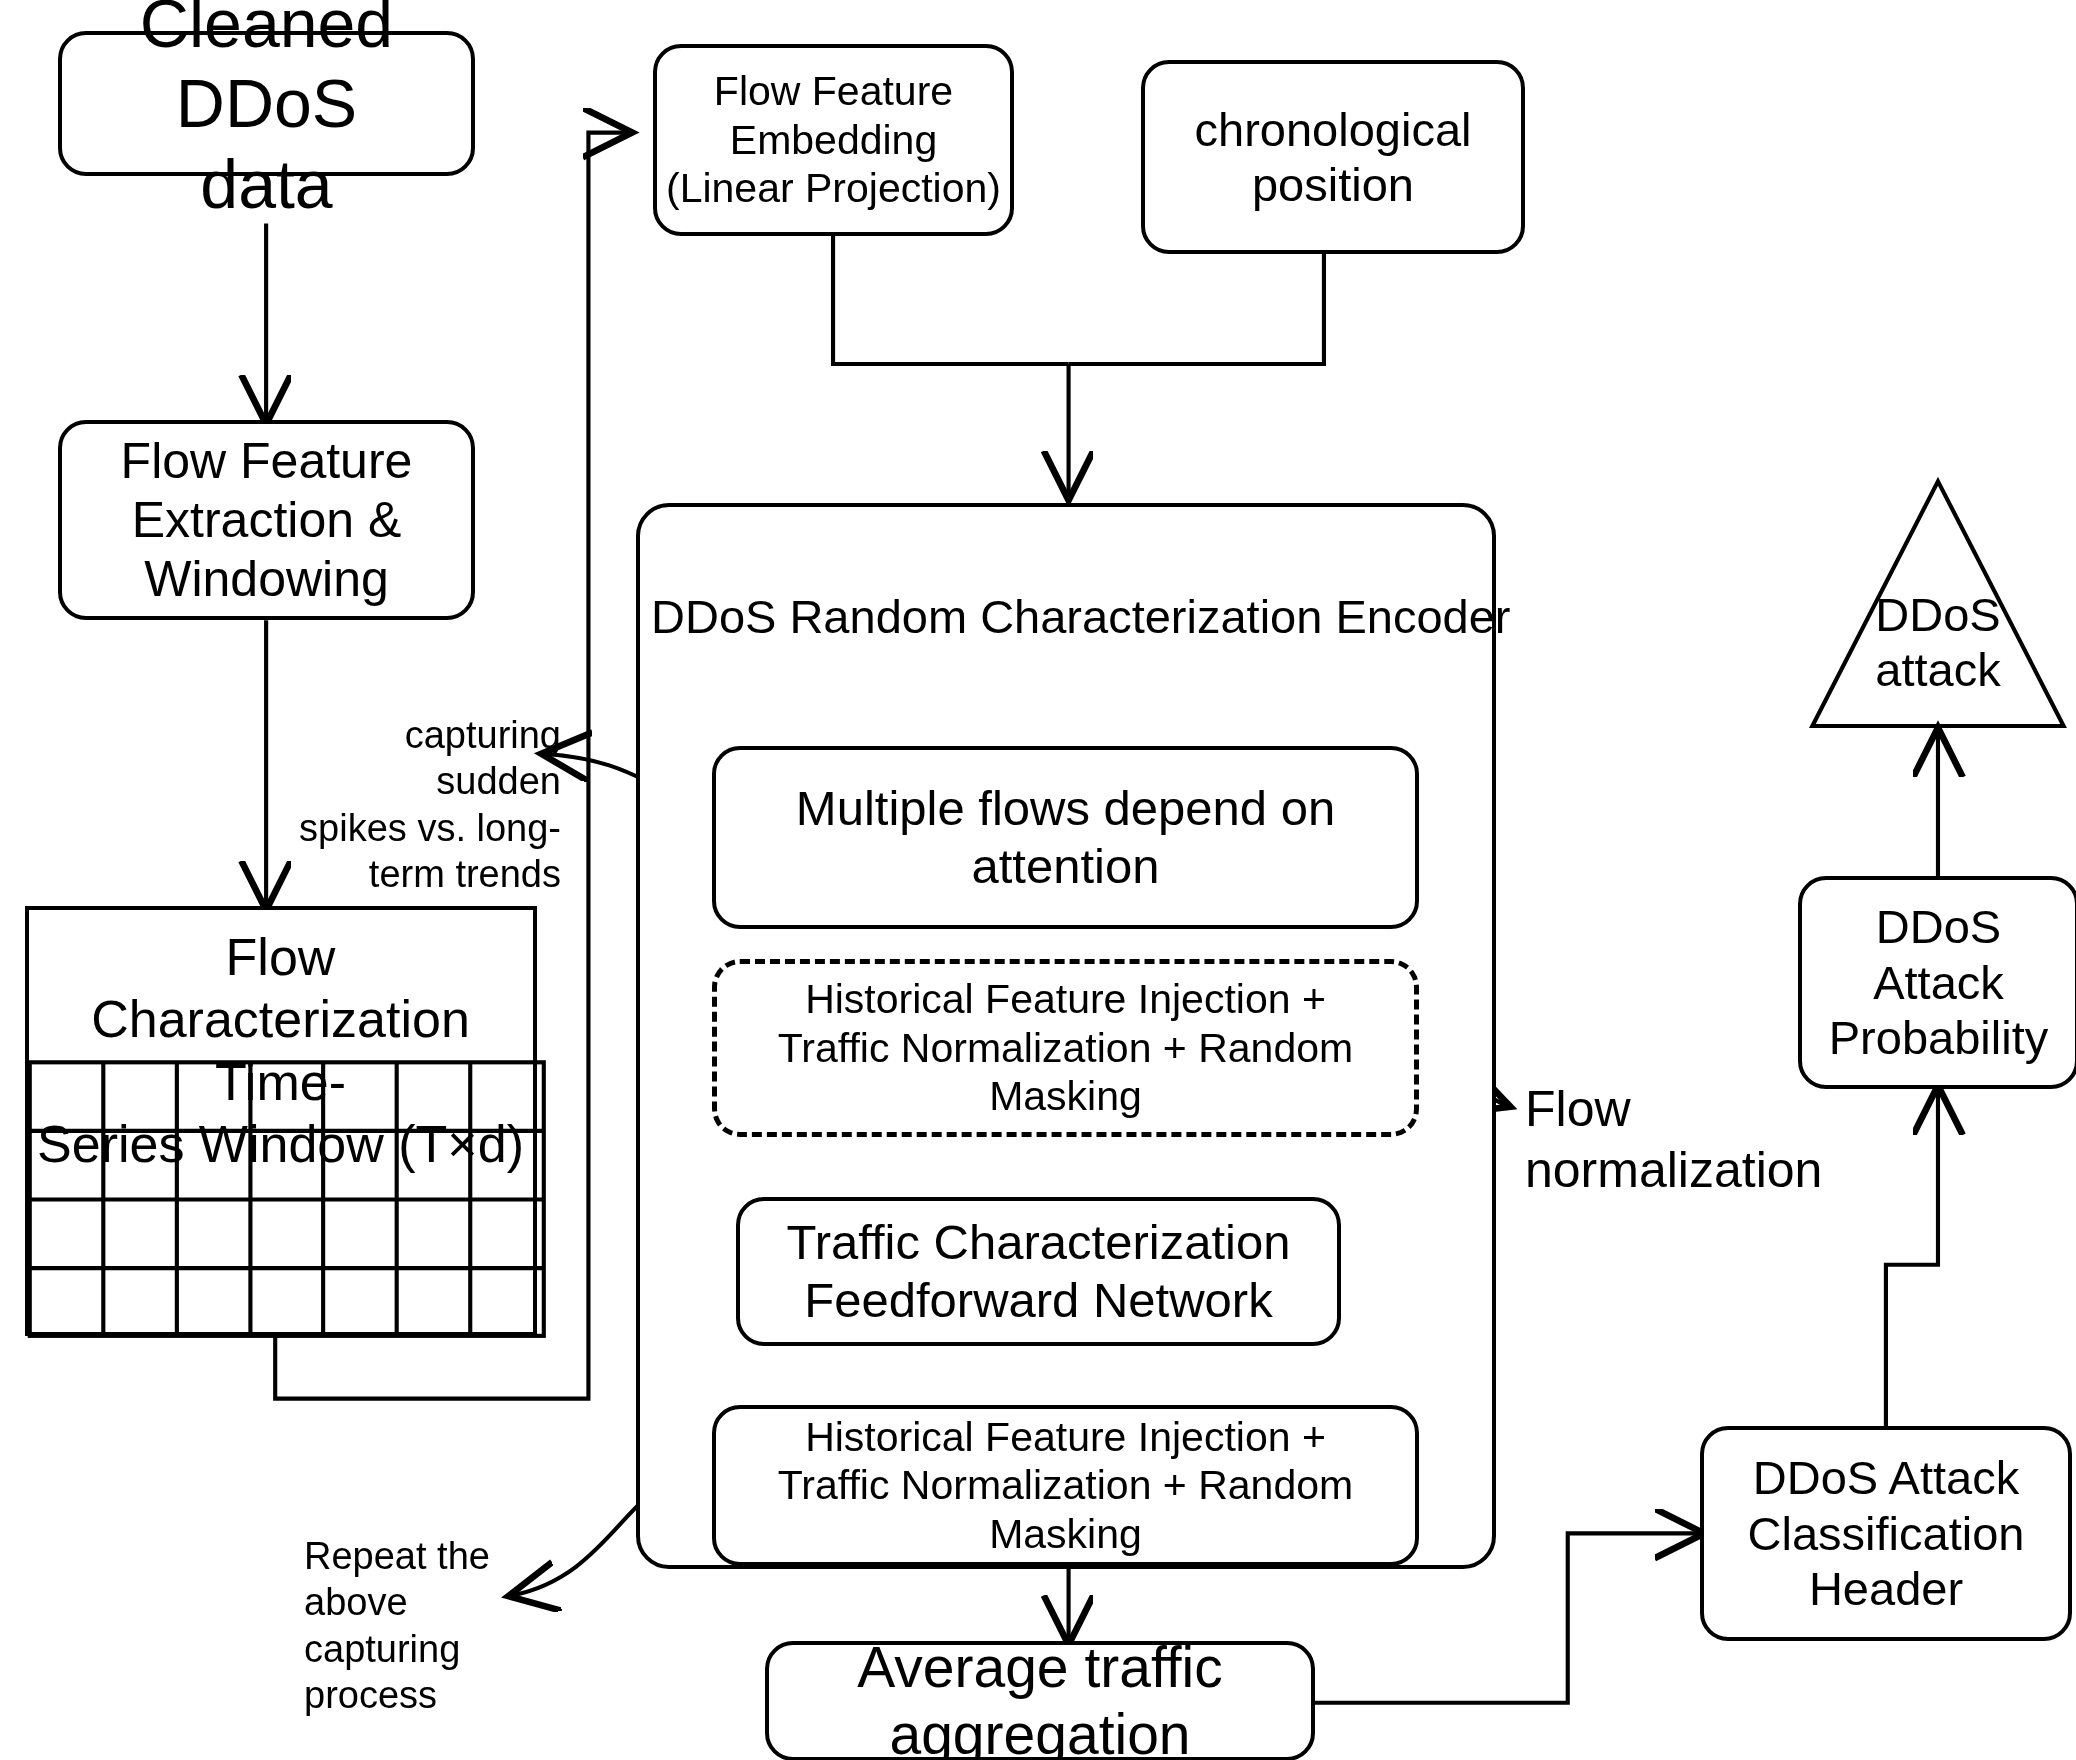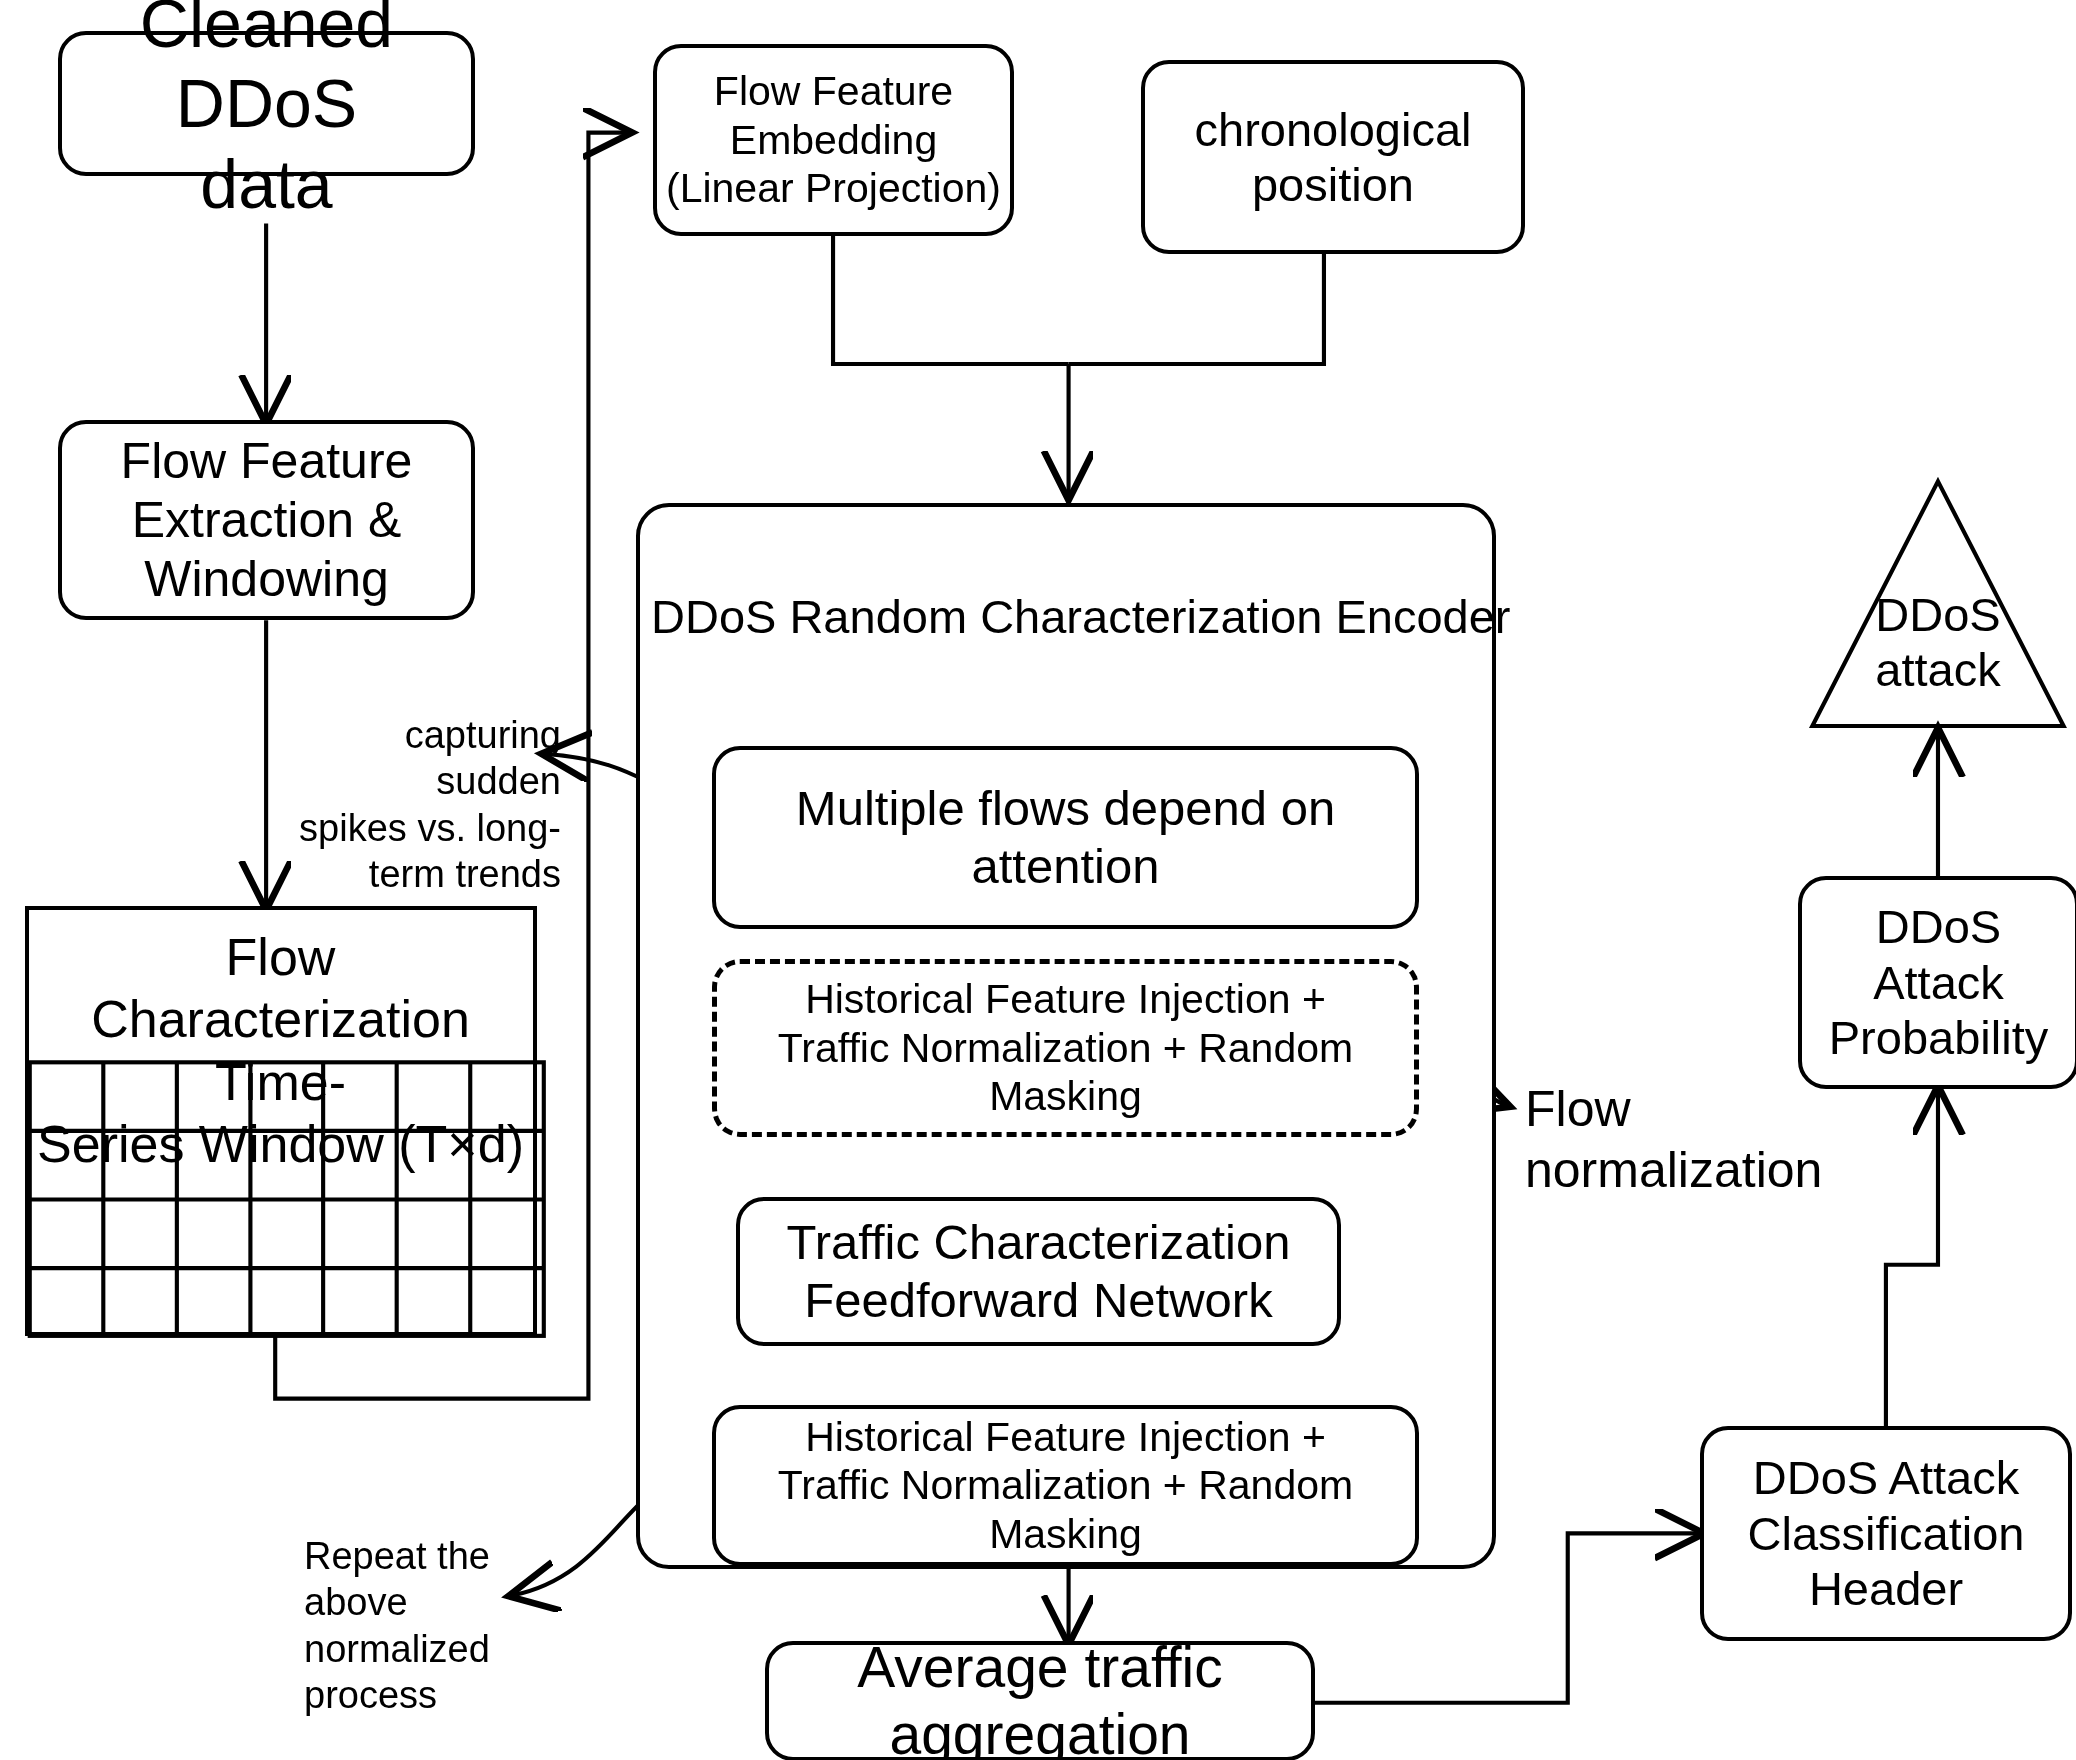--- a/index.html
+++ b/index.html
@@ -192,17 +192,17 @@
 
   <div class="label" style="left: 288px; top: 712px; width: 273px; font-size: 38px; white-space: pre-line; text-align: right;">capturing sudden
 spikes vs. long-
 term trends</div>
 
   <div class="label" style="left: 1525px; top: 1079px; width: 240px; font-size: 50px; white-space: pre-line;">Flow
 normalization</div>
 
   <div class="label" style="left: 304px; top: 1533px; width: 207px; font-size: 38px; white-space: pre-line;">Repeat the
 above
-normalized
+capturing
 process</div>
 
 </div>
 
 
 </body></html>

